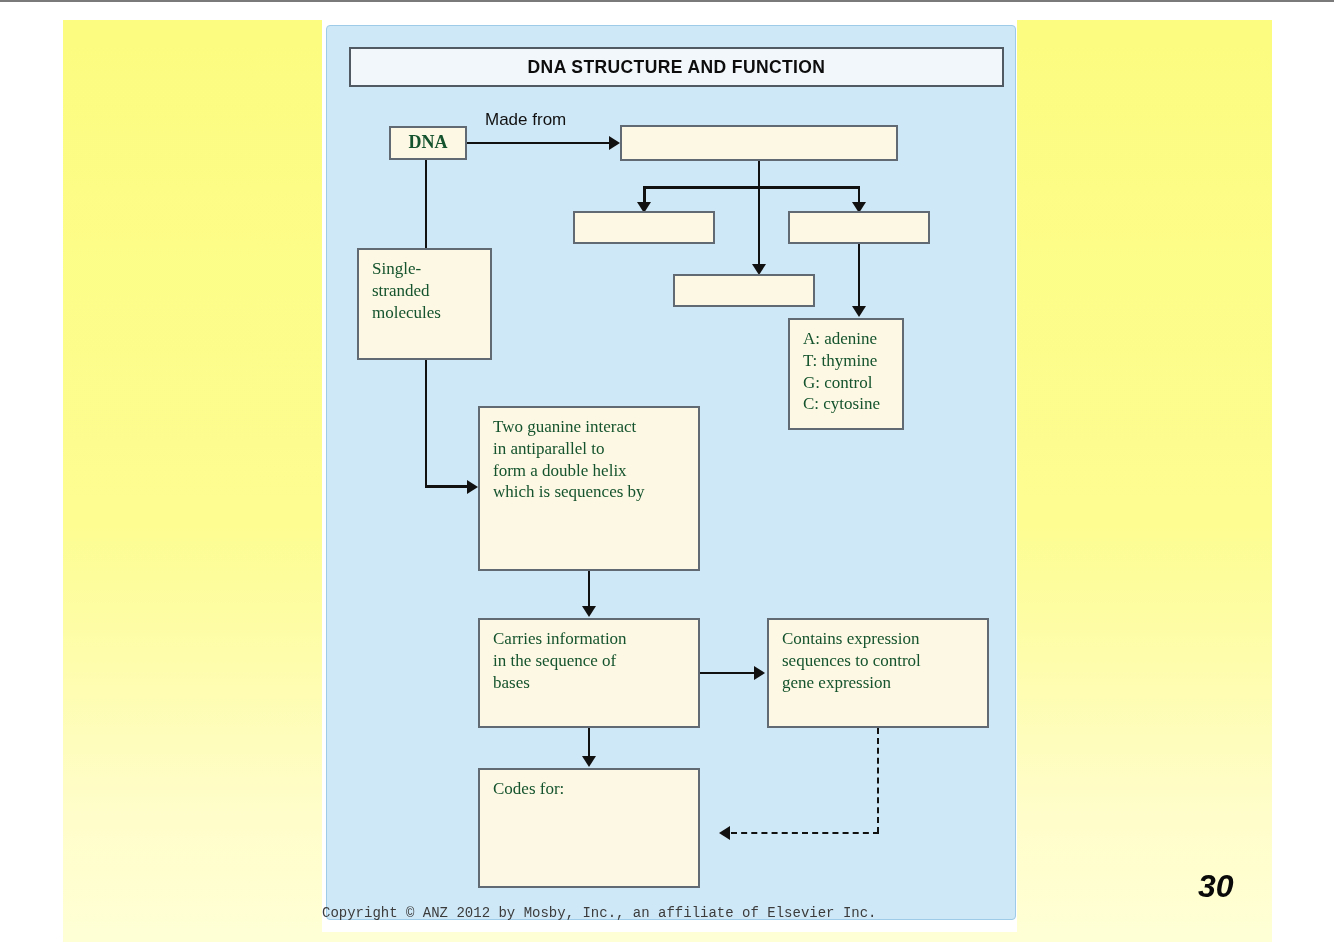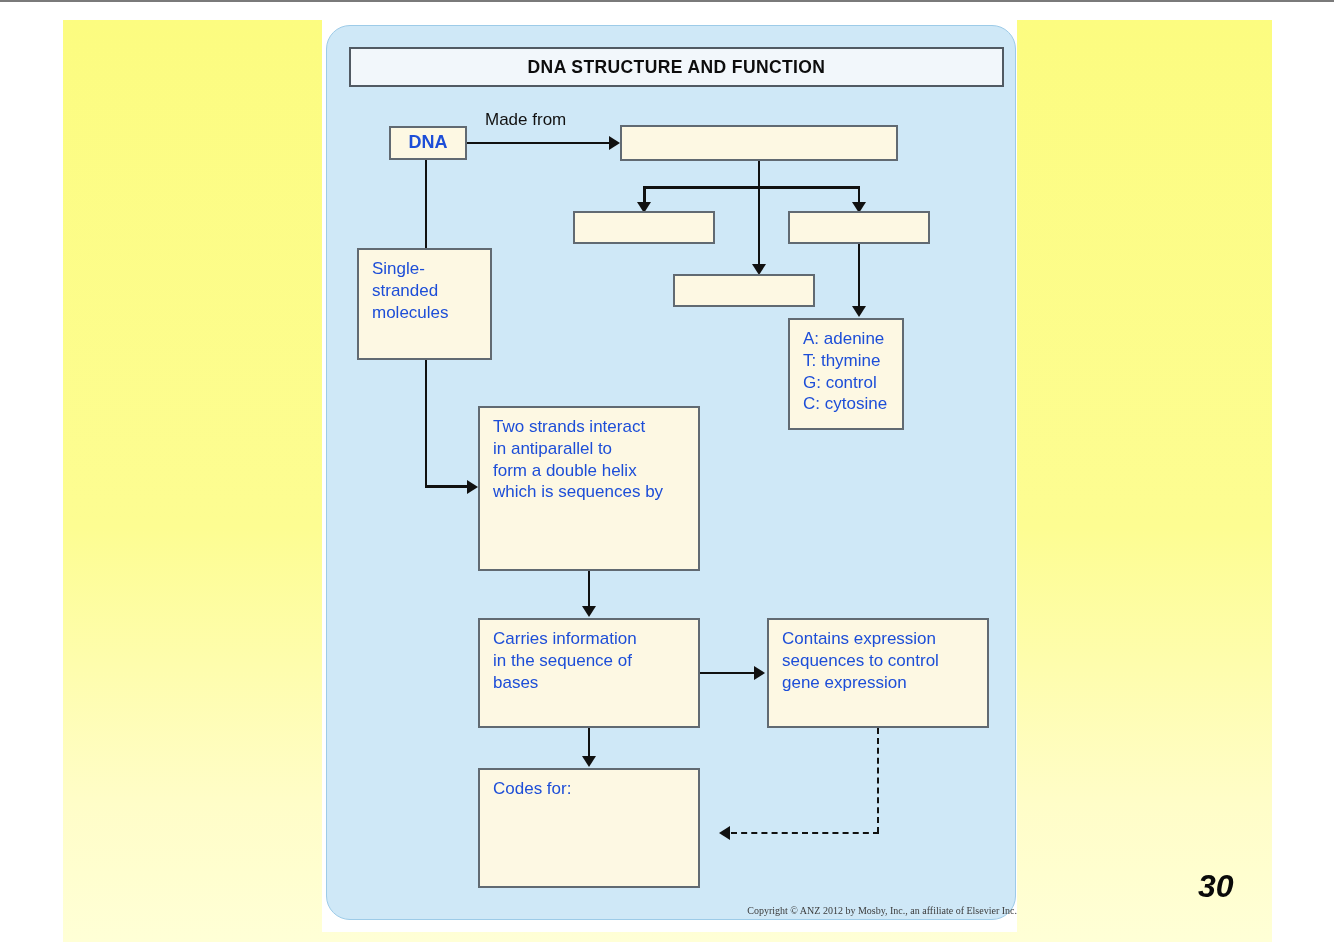--- a/index.html
+++ b/index.html
@@ -41,21 +41,21 @@
     width: 695px; height: 912px;
     background: #ffffff;
   }
   
   .blue-panel {
     position: absolute;
     left: 4px; top: 5px;
     width: 690px; height: 895px;
     background: #cfe8f7;
     border: 1.5px solid #9dcbe8;
-    border-radius: 24px;
+    border-radius: 4px;
     box-sizing: border-box;
   }
   
   .title-box {
     position: absolute;
     left: 22px; top: 21px;
     width: 655px; height: 40px;
     background: #f2f7fb;
     border: 2px solid #515a63;
     box-sizing: border-box;
@@ -69,23 +69,24 @@
     letter-spacing: 0.4px;
     color: #0d0d0d;
     white-space: nowrap;
   }
   
   .node {
     position: absolute;
     background: #fdf8e3;
     border: 2px solid #616a72;
     box-sizing: border-box;
-    color: #1d4ed8;
+    color: #14532d;
     font-size: 17px;
     line-height: 1.28;
+    font-family: Liberation Serif, serif;
   }
   .node.pad {
     padding: 8px 11px 15px 13px;
   }
   .node.center {
     display: flex;
     align-items: center;
     justify-content: center;
   }
   .node.blank { }
@@ -149,24 +150,24 @@
     position: absolute;
     height: 0;
     border-top: 2.6px dashed #111111;
   }
 
   
   .copyright {
     position: absolute;
     left: 322px; top: 905px;
     width: 695px;
-    text-align: right;
-    font-size: 10px;
+    text-align: left;
+    font-size: 14px;
     color: #3b3b3b;
-    font-family: Liberation Serif, serif;
+    font-family: Liberation Mono, monospace;
   }
   .page-number {
     position: absolute;
     left: 1198px; top: 868px;
     font-size: 32px;
     font-weight: bold;
     font-style: italic;
     color: #0a0a0a;
   }
 </style>
@@ -229,21 +230,21 @@
         <div>Single-</div>
         <div>stranded</div>
         <div>molecules</div>
       </div>
 
       <div class="conn v" style="left:97.5px; top:334px; height:127px;"></div>
       <div class="conn h" style="left:97.5px; top:459px; width:43px;"></div>
       <div class="arrow-r" style="left:140px; top:454px;"></div>
 
       <div class="node pad" id="node-two">
-        <div>Two strands interact</div>
+        <div>Two guanine interact</div>
         <div>in antiparallel to</div>
         <div>form a double helix</div>
         <div>which is sequences by</div>
       </div>
 
       <div class="conn v" style="left:260.5px; top:545px; height:36px;"></div>
       <div class="arrow-d" style="left:255px; top:580px;"></div>
 
       <div class="node pad" id="node-carries">
         <div>Carries information</div>

